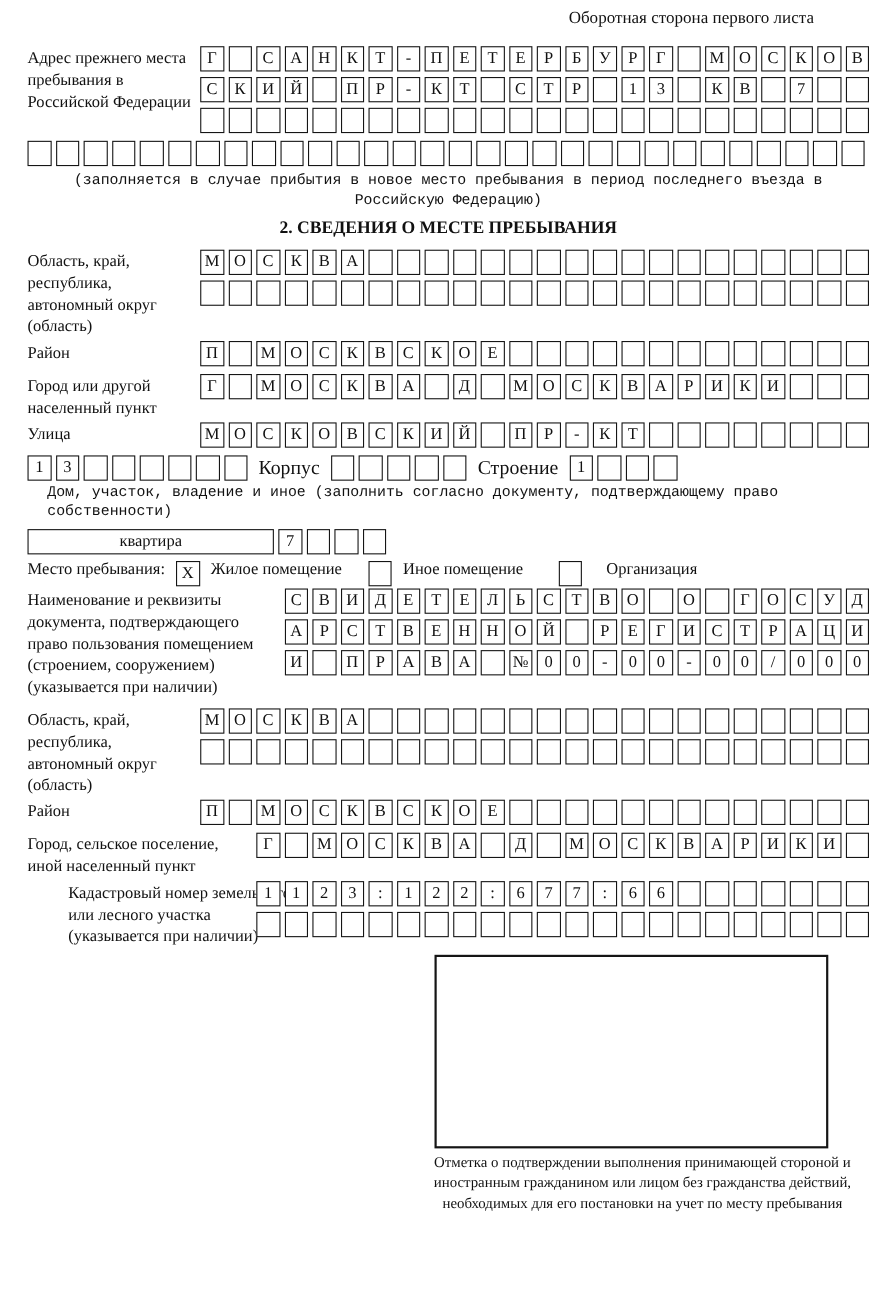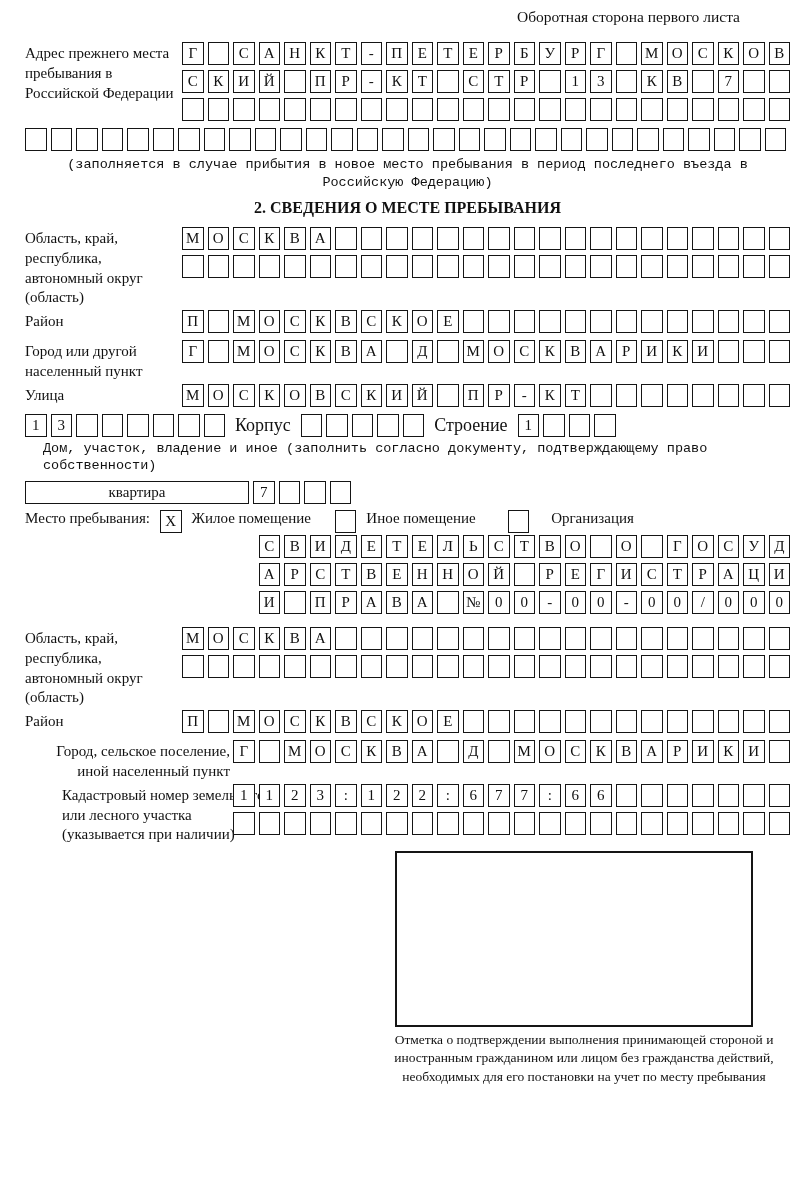--- a/index.html
+++ b/index.html
@@ -5,21 +5,21 @@
   html,body{margin:0;padding:0;background:#fff;}
   body{width:800px;height:1180px;font-family:"Liberation Serif","DejaVu Serif",serif;color:#111;overflow:hidden;}
   .page{width:765px;margin:0 10px 0 25px;padding-top:8px;}
   .pg-header{text-align:right;padding-right:50px;font-size:15.5px;margin-bottom:16px;}
   .field{display:flex;margin-bottom:2px;}
   .lbl{flex:none;font-size:15px;line-height:1.32;padding-top:2px;}
   .rows{flex:1;min-width:0;}
   .cellrow{display:flex;gap:4px;justify-content:flex-end;margin-bottom:5px;}
   .cellrow.left{justify-content:flex-start;}
   .cell{flex:none;width:21.5px;height:23px;border:1.6px solid #151515;display:flex;align-items:center;justify-content:center;font-size:15px;line-height:1;background:#fff;box-sizing:border-box;}
-  .w150{width:150px;font-family:Liberation Serif, serif;} .w157{width:157px;} .w205{width:205px;text-align:right;} .w208{width:208px;margin-left:37px;} .w230{width:230px;}
+  .w150{width:150px;font-family:Liberation Serif, serif;} .w157{width:157px;} .w205{width:205px;} .w208{width:208px;margin-left:37px;} .w230{width:230px;}
   .caption{font-size:13.5px;text-align:center;margin:2px 0 6px 0;line-height:1.3;font-family:Liberation Mono, monospace;}
   .caption.left{text-align:left;margin-left:18px;}
   .sec-title{font-weight:bold;font-size:16px;text-align:center;margin:8px 0 10px 0;}
   .typebox{flex:none;border:1.6px solid #151515;height:23px;display:flex;align-items:center;justify-content:center;font-size:15px;box-sizing:border-box;background:#fff;}
   .houserow{display:flex;align-items:center;gap:4px;margin-bottom:3px;}
   .inline-lbl{font-size:18px;margin:0 6px;white-space:nowrap;}
   .stayrow{display:flex;gap:10px;font-size:15px;margin:6px 0 2px 0;}
   .stay-note{font-size:13.5px;margin:0 0 10px 218px;}
   .subnote{font-size:13.5px;text-align:center;line-height:1.45;margin-bottom:8px;}
   .stamp-box{margin-left:370px;width:358px;height:176px;border:2px solid #151515;box-sizing:border-box;margin-top:6px;background:#fff;}
@@ -351,20 +351,21 @@
     <span>Место пребывания:</span>
     <span class="cell">X</span>
     <span>Жилое помещение</span>
     <span class="cell" style="margin-left:14px;"></span>
     <span>Иное помещение</span>
     <span class="cell" style="margin-left:22px;"></span>
     <span style="margin-left:12px;">Организация</span>
   </div>
 
   <div class="field mb8">
+    <div class="lbl w230">Наименование и реквизиты документа, подтверждающего право пользования помещением (строением, сооружением) (указывается при наличии)</div>
     <div class="rows">
       <div class="cellrow">
           <span class="cell">С</span>
           <span class="cell">В</span>
           <span class="cell">И</span>
           <span class="cell">Д</span>
           <span class="cell">Е</span>
           <span class="cell">Т</span>
           <span class="cell">Е</span>
           <span class="cell">Л</span>

